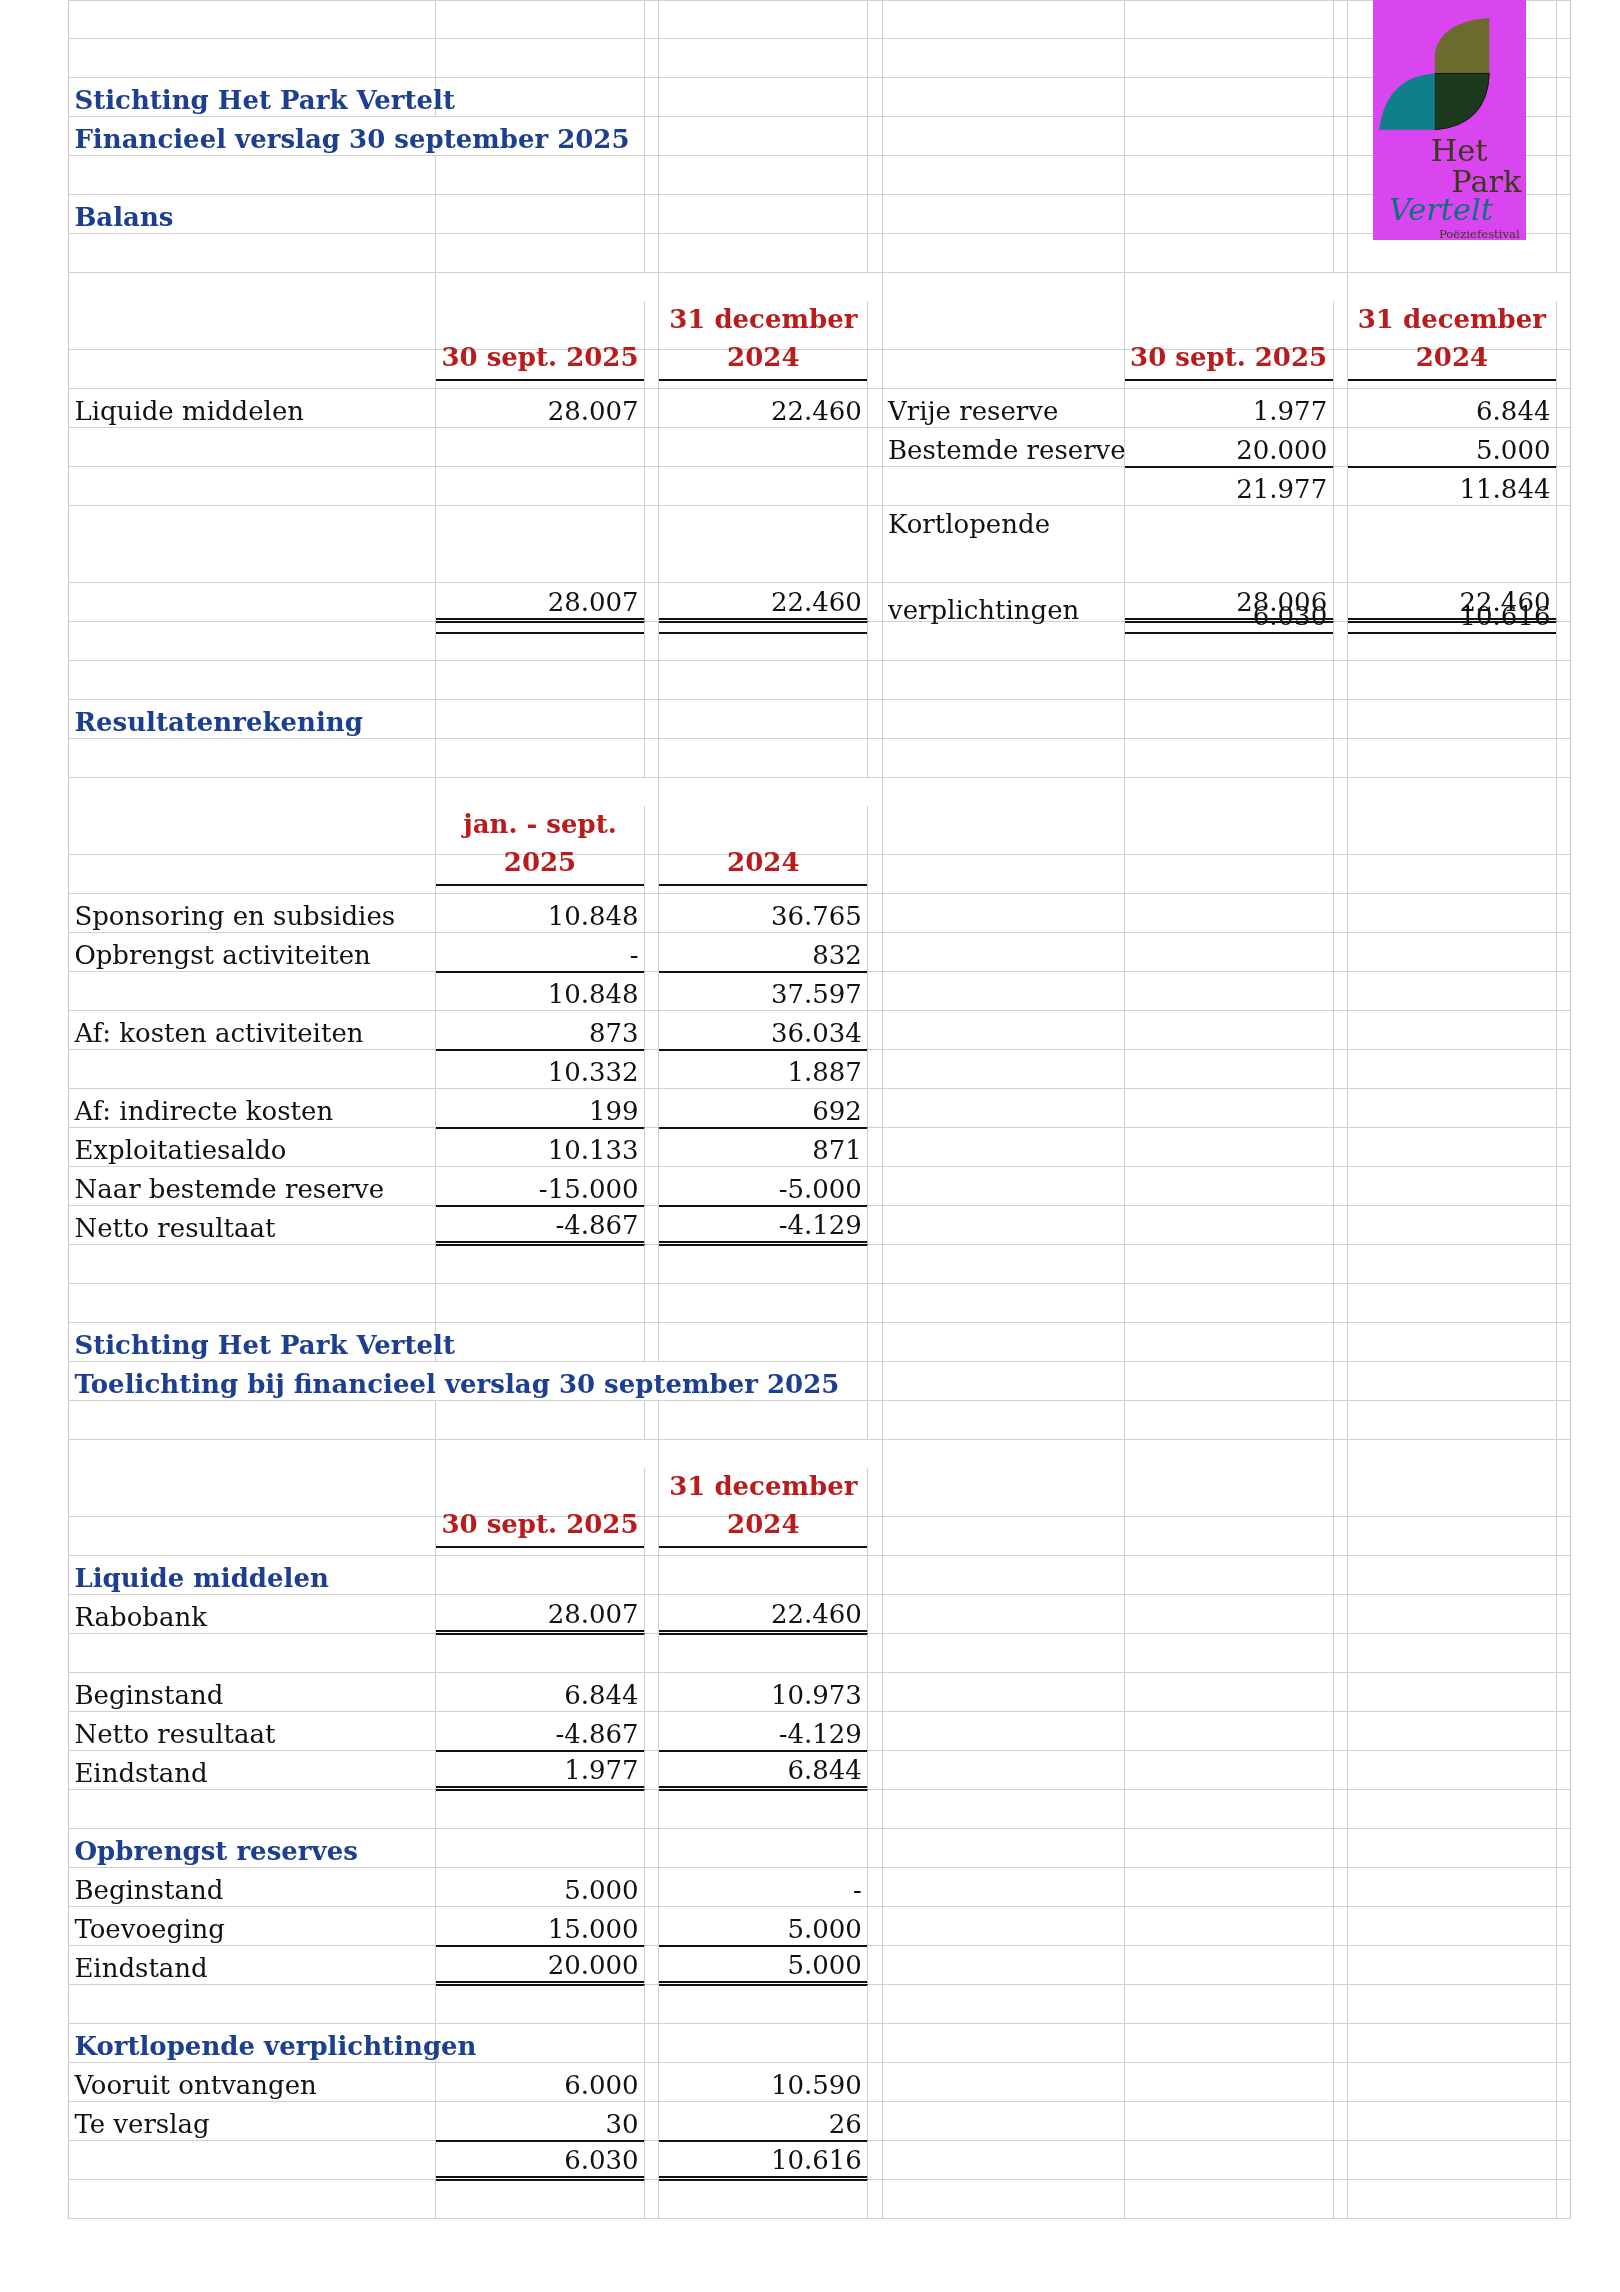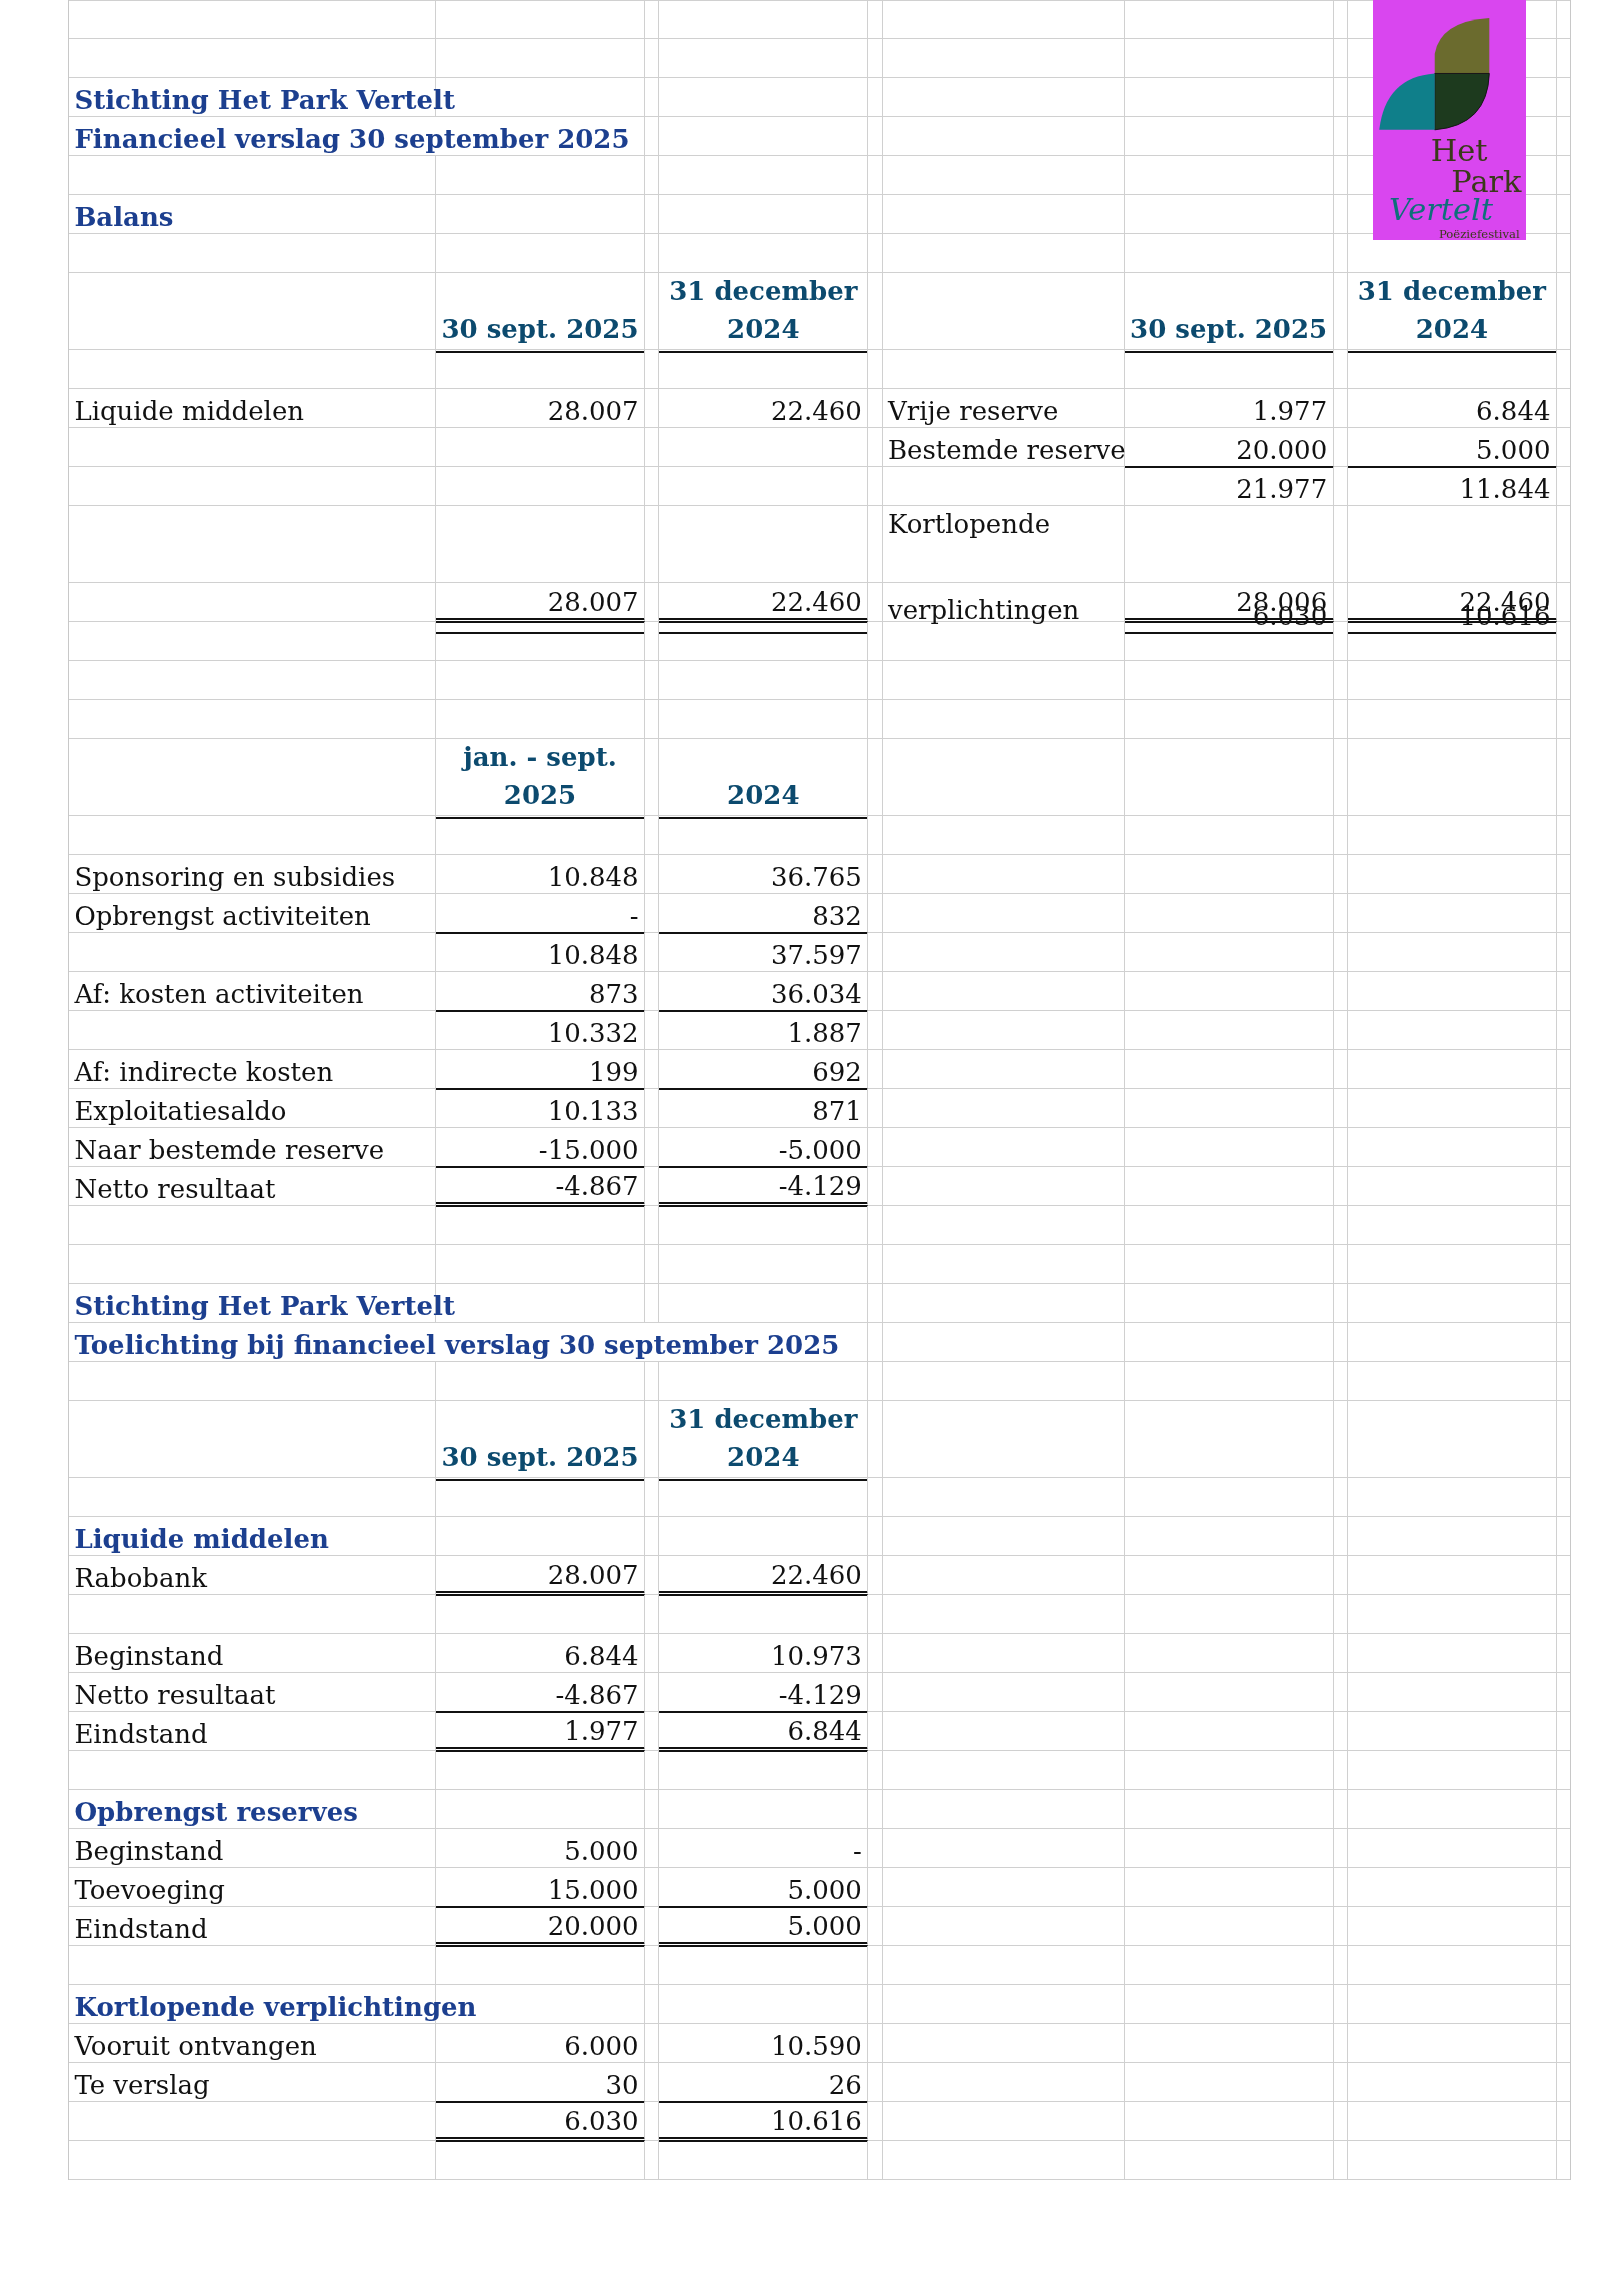--- a/index.html
+++ b/index.html
@@ -12,22 +12,22 @@
          border-bottom: 1.8px solid #d0d0d0; box-sizing: border-box; }
   .row.tall { height: 77px; }
   .row:first-child { border-top: 1.8px solid #d0d0d0; }
   .c { border-right: 1.8px solid #d0d0d0; box-sizing: border-box; position: relative;
        display: flex; align-items: flex-end; padding: 0 5.4px 2.7px 5.4px;
        font-size: 26px; line-height: 1.0; white-space: nowrap; overflow: visible; }
   .c.last { border-right: none; }
   .num { justify-content: flex-end; }
   .lbl { justify-content: flex-start; }
   .hdr { color: #1c3f8f; font-weight: bold; }
-  .colhdr { color: #0c4a6e; font-weight: bold; justify-content: center; text-align: center;
-            white-space: normal; flex-direction: column; align-items: center; justify-content: flex-end; font-size: 26px; line-height: 1.45; }
+  .colhdr { color: #b91c1c; font-weight: bold; justify-content: center; text-align: center;
+            white-space: normal; flex-direction: column; align-items: center; justify-content: flex-end; font-size: 26px; line-height: 1.45; margin-top: 28px; }
   .u1 { border-bottom: 2.7px solid #111; margin-bottom: -1.8px; }
   .u2 { border-bottom: 5.4px double #111; margin-bottom: -1.8px; }
   .wrap { white-space: normal; flex-direction: column; align-items: flex-start; justify-content: flex-end; line-height: 1.45; gap: 48px; }
   .logo { position: absolute; left: 1373px; top: 0; width: 153px; height: 240px; background: #d946ef; z-index: 5; }
 </style>
 </head>
 <body>
 
 <div class="logo">
   <svg width="153" height="240" viewBox="0 0 171 268">
@@ -255,20 +255,32 @@
       <div class="c"></div>
       <div class="c"></div>
       <div class="c"></div>
       <div class="c"></div>
       <div class="c"></div>
       <div class="c"></div>
       <div class="c"></div>
       <div class="c last"></div>
     </div>
 
+  <div class="row">
+    <div class="c lbl hdr">Resultatenrekening</div>
+    <div class="c"></div>
+      <div class="c"></div>
+      <div class="c"></div>
+      <div class="c"></div>
+      <div class="c"></div>
+      <div class="c"></div>
+      <div class="c"></div>
+      <div class="c"></div>
+      <div class="c last"></div>
+  </div>
 
   <div class="row">
       <div class="c"></div>
       <div class="c"></div>
       <div class="c"></div>
       <div class="c"></div>
       <div class="c"></div>
       <div class="c"></div>
       <div class="c"></div>
       <div class="c"></div>

